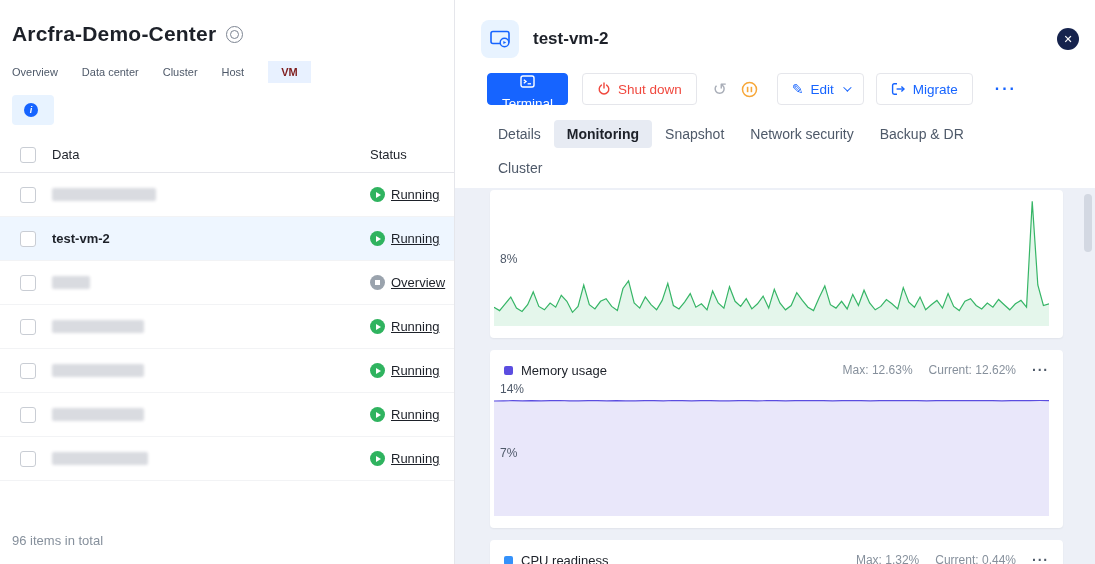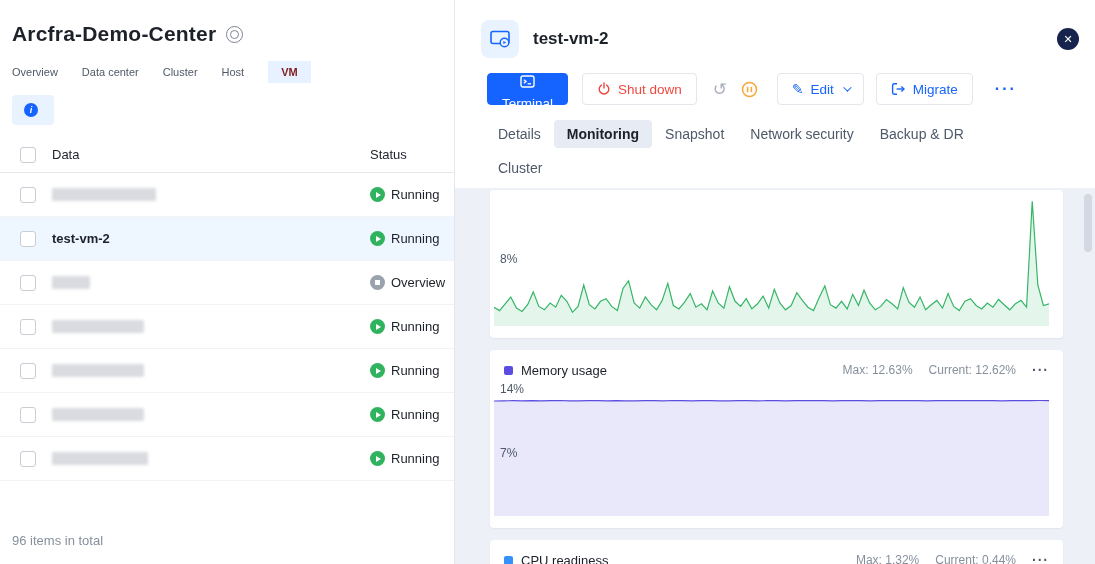--- a/index.html
+++ b/index.html
@@ -21,21 +21,21 @@
   .vm-table { flex:1; }
   .table-header { display:flex; align-items:center; height:36px; padding-left:20px; padding-right:2px; border-bottom:1px solid #e5e6eb; font-size:13px; color:#1d2129; margin-top:4px; }
   .checkbox { width:16px; height:16px; flex:0 0 16px; border:1px solid #c9cdd4; border-radius:3px; background:#fff; }
   .col-name { margin-left:16px; flex:1; }
   .col-status { width:82px; }
   .vm-row { display:flex; align-items:center; height:44px; padding-left:20px; padding-right:2px; border-bottom:1px solid #f2f3f5; font-size:13px; }
   .vm-row.selected { background:#eef6ff; }
   .vm-name { margin-left:16px; flex:1; font-weight:bold; color:#1d2129; }
   .redacted { height:13px; border-radius:2px; background:#d9dbe0; filter:blur(1.6px); margin-left:16px; }
   .name-flex { flex:1; display:flex; align-items:center; }
-  .status { width:82px; display:flex; align-items:flex-end; gap:6px; color:#1d2129; }
+  .status { width:82px; display:flex; align-items:flex-end; gap:6px; color:#1d2129;text-decoration:underline; }
   .st-icon { width:15px; height:15px; flex:0 0 15px; border-radius:50%; display:flex; align-items:center; justify-content:center; }
   .st-icon.running { background:#2fb35f; }
   .st-icon.running::after { content:""; border-left:5px solid #fff; border-top:3.2px solid transparent; border-bottom:3.2px solid transparent; margin-left:2px; }
   .st-icon.shutdown { background:#9aa3ad; }
   .st-icon.shutdown::after { content:""; width:5px; height:5px; background:#fff; }
   .lp-footer { padding:26px 12px 16px; font-size:13px; color:#86909c; }
 
   
   .detail-panel { flex:1; min-width:0; display:flex; flex-direction:column; background:#fff; position:relative; }
   .dp-header { display:flex; align-items:center; gap:14px; padding:20px 16px 0 26px; }

